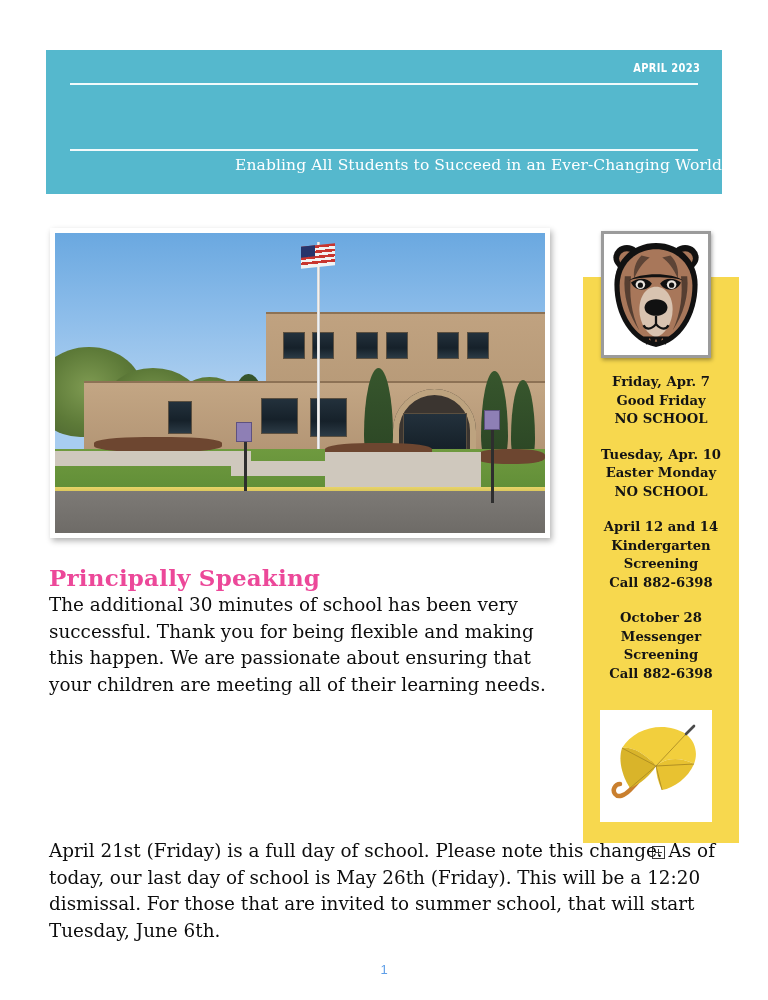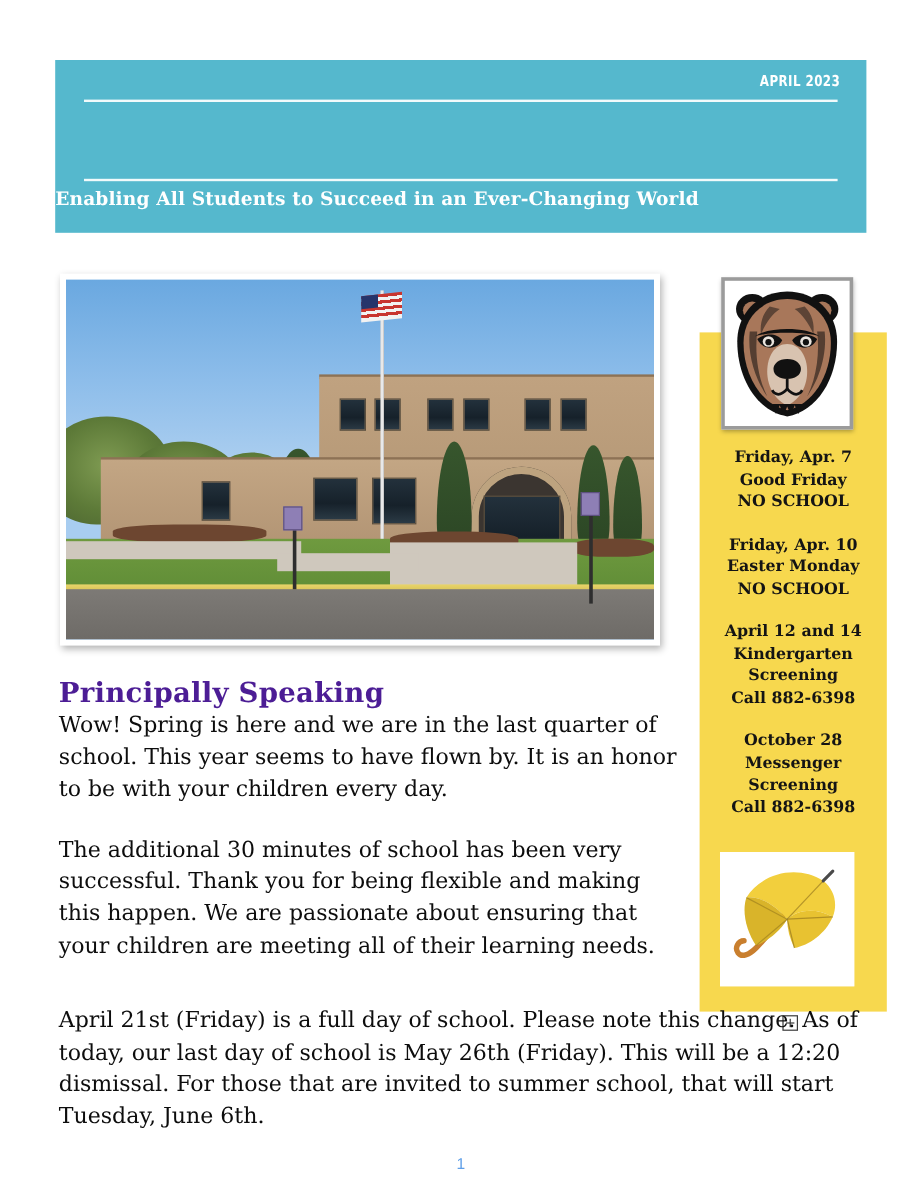--- a/index.html
+++ b/index.html
@@ -58,24 +58,24 @@
     font-size: 57px;
     line-height: 62px;
     letter-spacing: -0.5px;
     white-space: nowrap;
   }
   .masthead-tagline {
     position: absolute;
     left: 0;
     right: 0;
     top: 106px;
-    text-align: left;
+    text-align: right;
     color: #ffffff;
     font-family: "DejaVu Serif", "Liberation Serif", serif;
-    font-weight: bold;
+    font-weight: normal;
     font-size: 15.5px;
     letter-spacing: 0.1px;
     white-space: nowrap;
   }
 
   
   .photo-frame {
     position: absolute;
     left: 50px;
     top: 228px;
@@ -244,21 +244,21 @@
     background: #3a3a3a;
   }
   .plus-box::before { left: 2px; right: 2px; top: 5px; height: 1px; }
   .plus-box::after { top: 2px; bottom: 2px; left: 5px; width: 1px; }
 
   
   .article-heading {
     position: absolute;
     left: 49px;
     top: 564px;
-    color: #4c1d95;
+    color: #ec4899;
     font-family: "DejaVu Serif", "Liberation Serif", serif;
     font-weight: bold;
     font-size: 23px;
     letter-spacing: 0.2px;
     white-space: nowrap;
   }
   .article-body {
     position: absolute;
     left: 49px;
     top: 592px;
@@ -356,21 +356,21 @@
 </div>
 
 <div class="sidebar">
   <div class="sidebar-events">
     <div class="event-block">
       <div class="event-line">Friday, Apr. 7</div>
       <div class="event-line">Good Friday</div>
       <div class="event-line">NO SCHOOL</div>
     </div>
     <div class="event-block">
-      <div class="event-line">Friday, Apr. 10</div>
+      <div class="event-line">Tuesday, Apr. 10</div>
       <div class="event-line">Easter Monday</div>
       <div class="event-line">NO SCHOOL</div>
     </div>
     <div class="event-block">
       <div class="event-line">April 12 and 14</div>
       <div class="event-line">Kindergarten</div>
       <div class="event-line">Screening</div>
       <div class="event-line">Call 882-6398</div>
     </div>
     <div class="event-block">
@@ -441,21 +441,20 @@
 
     <path d="M86 24 L94 16" stroke="#4a4a4a" stroke-width="2.6" stroke-linecap="round" fill="none"></path>
   </svg>
 </div>
 
 <div class="plus-box"></div>
 
 <div class="article-heading">Principally Speaking</div>
 
 <div class="article-body">
-  <p>Wow!  Spring is here and we are in the last quarter of school.  This year seems to have flown by.  It is an honor to be with your children every day.</p>
   <p>The additional 30 minutes of school has been very successful.  Thank you for being flexible and making this happen.  We are passionate about ensuring that your children are meeting all of their learning needs.</p>
 </div>
 
 <div class="article-wide">
   <p>April 21st (Friday) is a full day of school.  Please note this change.  As of today, our last day of school is May 26th (Friday).  This will be a 12:20 dismissal.  For those that are invited to summer school, that will start Tuesday, June 6th.</p>
 </div>
 
 <div class="page-number">1</div>
 
 </body></html>

